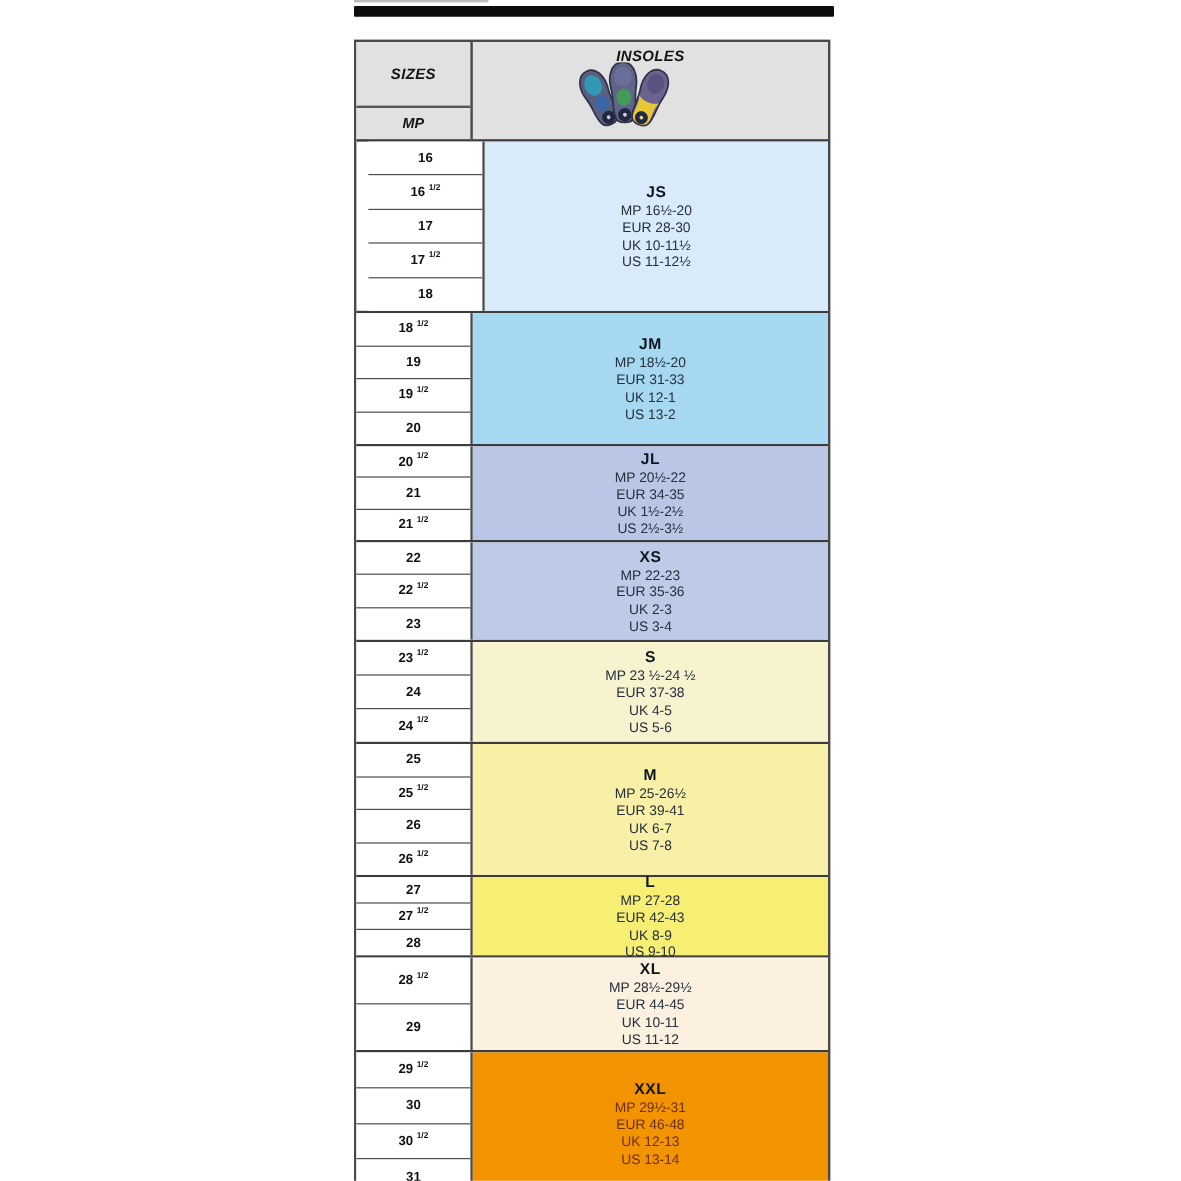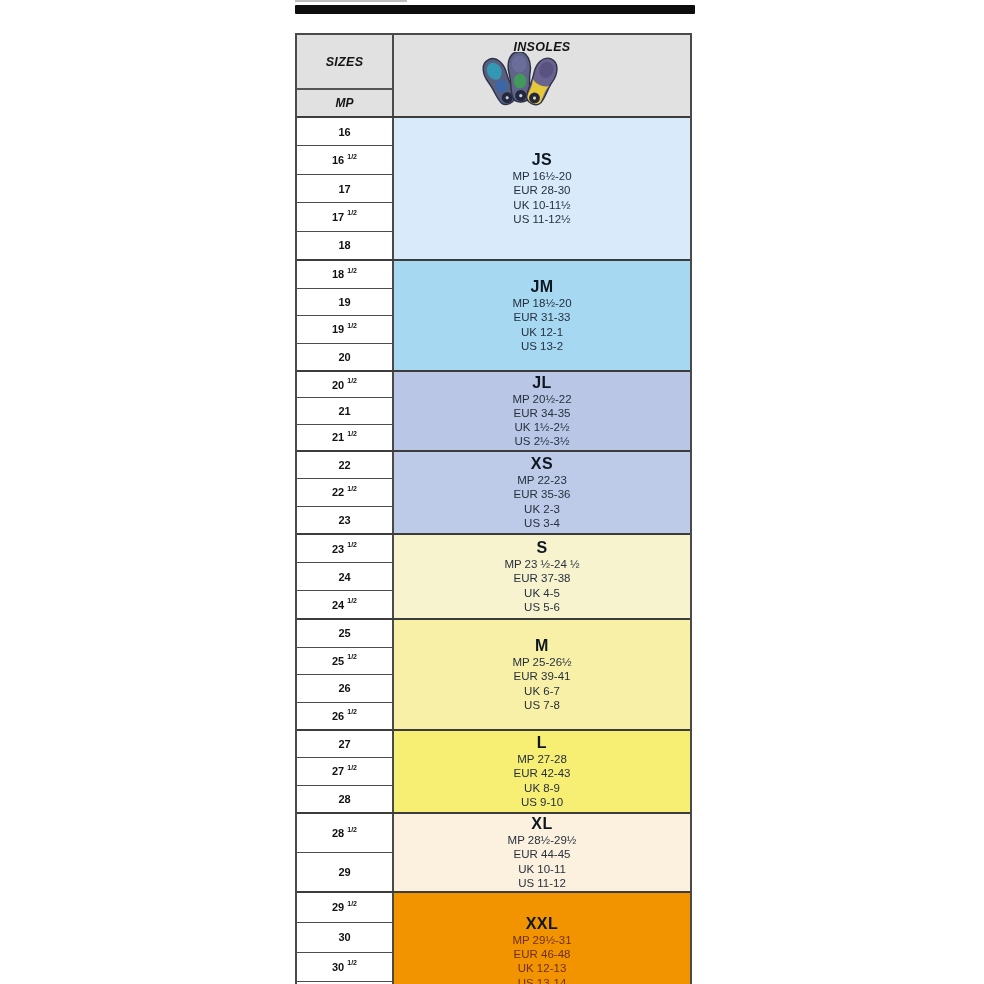--- a/index.html
+++ b/index.html
@@ -32,21 +32,21 @@
   .group{display:flex;border-bottom:2px solid #3c3c3c;box-sizing:border-box;}
   .group:last-child{border-bottom:none;}
   .g-left{width:97px;border-right:2px solid #4a4a4a;box-sizing:border-box;
     display:flex;flex-direction:column;background:#fff;}
   .size-row{flex:1;display:flex;align-items:center;justify-content:center;
     font-weight:bold;font-size:11px;color:#111;border-bottom:1.5px solid #4c4c4c;box-sizing:border-box;}
   .size-row:last-child{border-bottom:none;}
   .half{font-size:7px;margin-left:3px;transform:translateY(-4px);font-weight:bold;letter-spacing:0;}
 
   .g-block{flex:1;display:flex;flex-direction:column;align-items:center;justify-content:center;text-align:center;}
-  .g-title{font-weight:bold;font-size:16px;letter-spacing:.5px;color:#0e1620;line-height:18px;}
+  .g-title{font-weight:bold;font-size:13px;letter-spacing:.5px;color:#0e1620;line-height:18px;}
   .g-line{font-size:11.5px;line-height:14.2px;color:#26303d;}
   .group:last-child .g-block{justify-content:flex-start;padding-top:22px;}
 </style>
 </head>
 <body>
 
 <div class="page">
 
   <div class="top-thin-line"></div>
   <div class="top-black-bar"></div>
@@ -85,21 +85,21 @@
             <ellipse cx="0" cy="-14" rx="6" ry="7" fill="#57517e" opacity="0.9"></ellipse>
             <path d="M-7.5,-2 C-5,4 -7,8 -6,13 C-4.5,18 4.5,18 6,13 C7,8 5,4 7.5,-2 C3,1 -3,1 -7.5,-2 Z" fill="#e6c838"></path>
             <circle cx="0" cy="12" r="4.6" fill="#232840"></circle>
             <circle cx="0" cy="12" r="1.3" fill="#e2d79a"></circle>
           </g>
         </svg>
       </div>
     </div>
 
     <div class="tbody" id="tbody">
-        <div class="group" style="height: 143px;">
+        <div class="group" style="height: 143px; padding-left: 10px;">
           <div class="g-left">
             <div class="size-row">16</div>
             <div class="size-row">16<span class="half">1/2</span></div>
             <div class="size-row">17</div>
             <div class="size-row">17<span class="half">1/2</span></div>
             <div class="size-row">18</div>
           </div>
           <div class="g-block" style="background: rgb(217, 235, 250);">
             <div class="g-title">JS</div>
             <div class="g-line" style="color: rgb(38, 48, 61);">MP 16½-20</div>
@@ -173,21 +173,21 @@
             <div class="size-row">26<span class="half">1/2</span></div>
           </div>
           <div class="g-block" style="background: rgb(248, 240, 166);">
             <div class="g-title">M</div>
             <div class="g-line" style="color: rgb(38, 48, 61);">MP 25-26½</div>
             <div class="g-line" style="color: rgb(38, 48, 61);">EUR 39-41</div>
             <div class="g-line" style="color: rgb(38, 48, 61);">UK 6-7</div>
             <div class="g-line" style="color: rgb(38, 48, 61);">US 7-8</div>
           </div>
         </div>
-        <div class="group" style="height: 83px;">
+        <div class="group" style="height: 67px;">
           <div class="g-left">
             <div class="size-row">27</div>
             <div class="size-row">27<span class="half">1/2</span></div>
             <div class="size-row">28</div>
           </div>
           <div class="g-block" style="background: rgb(247, 238, 116);">
             <div class="g-title">L</div>
             <div class="g-line" style="color: rgb(38, 48, 61);">MP 27-28</div>
             <div class="g-line" style="color: rgb(38, 48, 61);">EUR 42-43</div>
             <div class="g-line" style="color: rgb(38, 48, 61);">UK 8-9</div>

